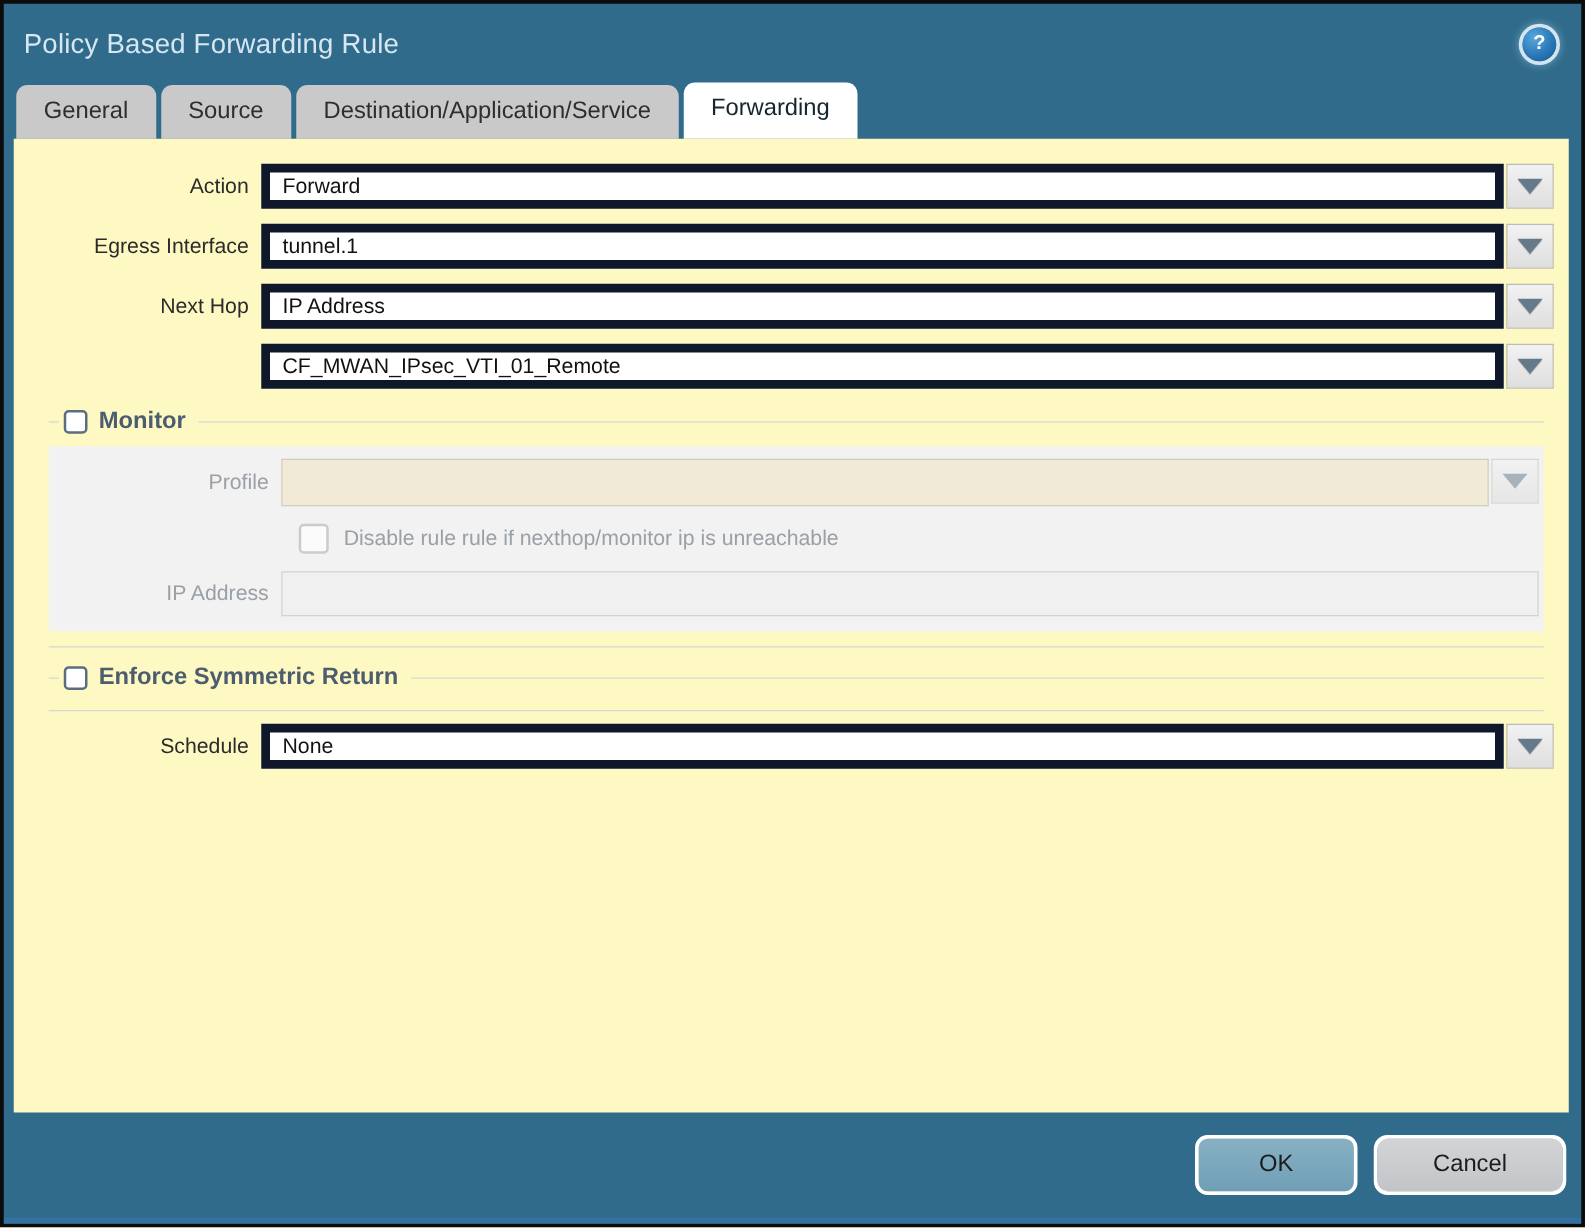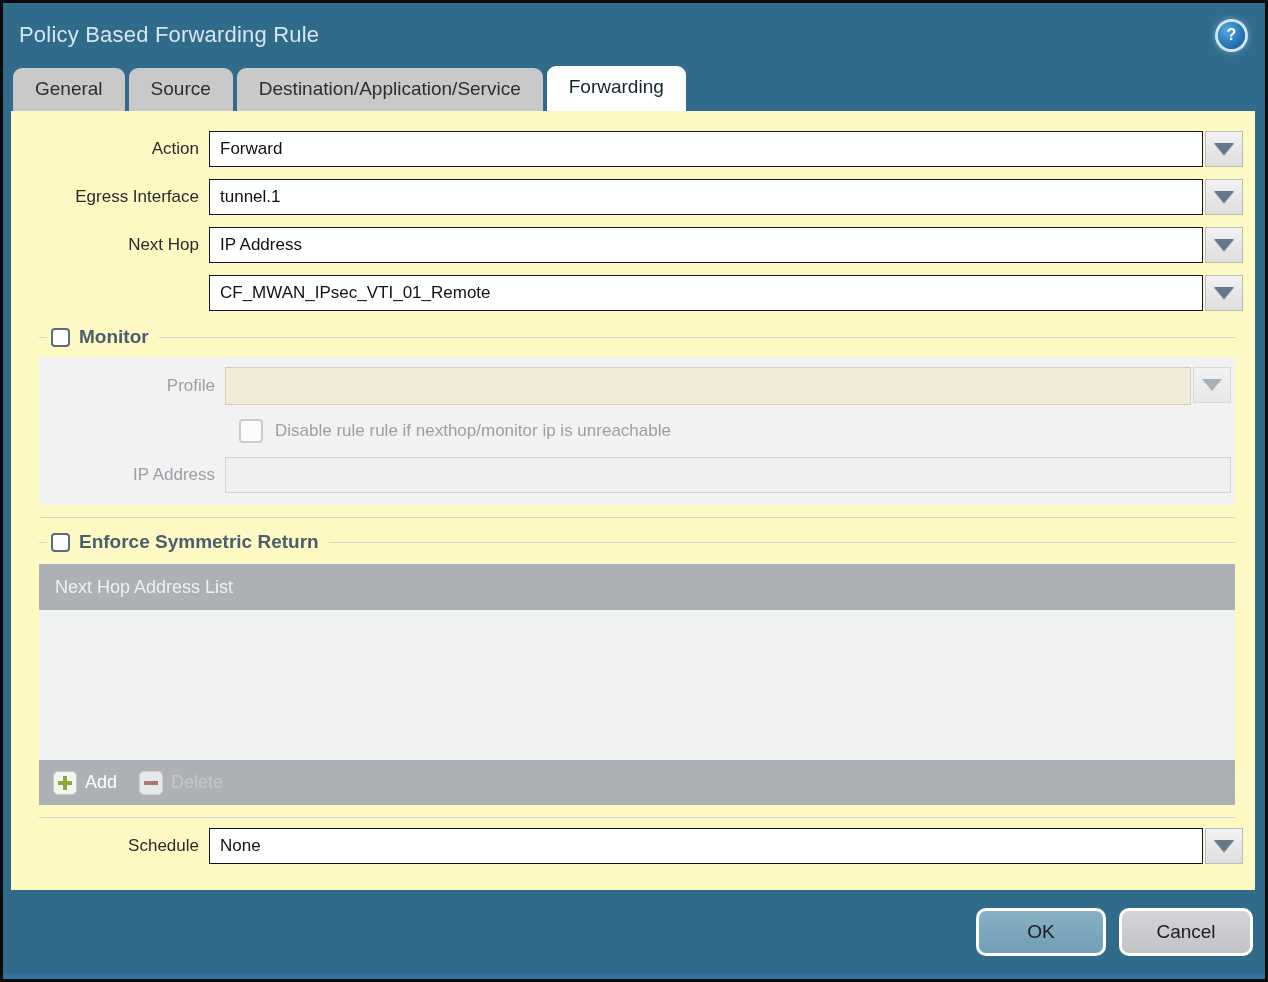--- a/index.html
+++ b/index.html
@@ -24,21 +24,21 @@
          border-radius:9px 9px 0 0; cursor:pointer; white-space:nowrap; }
   .tab.active { background:#ffffff; color:#15262e; padding-bottom:13px; }
 
   
   .content { flex:1; background:#fef9c3; margin:0 10px 0 8px; padding-top:8px; overflow:hidden; }
 
   .form-row { display:flex; align-items:center; margin:0 12px 12px 0; }
   .form-row.first { margin-top:12px; }
   .form-label { flex:none; width:198px; text-align:right; padding-right:10px; color:#2b2b2b; font-size:17px; }
   .combo { flex:1; display:flex; align-items:stretch; }
-  .combo input, .text-input { flex:1; height:36px; border:1px solid #0f172a; font-family:"Liberation Sans",sans-serif;
+  .combo input, .text-input { flex:1; height:36px; border:7px solid #0f172a; font-family:"Liberation Sans",sans-serif;
           font-size:17px; color:#111; padding:0 10px; background:#fff; outline:none; min-width:0; }
   .combo-btn { flex:none; width:38px; height:36px; margin-left:2px; background:linear-gradient(#f2f2f2,#dedede);
           border:1px solid #bcbcbc; display:flex; align-items:center; justify-content:center; cursor:pointer; }
   .arrow { width:0; height:0; border-left:10px solid transparent; border-right:10px solid transparent;
           border-top:12px solid #64798a; filter:drop-shadow(0 1px 0 rgba(0,0,0,.25)); }
 
   
   .fieldset { margin:4px 20px 0 28px; }
   .legend { display:flex; align-items:center; height:28px; }
   .legend::before { content:""; width:8px; height:1px; background:#d6d6d6; }
@@ -78,21 +78,21 @@
   .plus::before, .plus::after { content:""; position:absolute; background:#8dab3c; }
   .plus::before { left:5px; top:0; width:4px; height:14px; }
   .plus::after { left:0; top:5px; width:14px; height:4px; }
   .minus { width:14px; height:4px; background:#b27472; }
 
   
   .footer { height:84px; display:flex; align-items:center; justify-content:flex-end; gap:13px; padding-right:12px; }
   .btn { height:48px; border-radius:10px; border:3px solid #ffffff; font-family:"Liberation Sans",sans-serif;
          font-size:19px; color:#1c1c1c; cursor:pointer; }
   .btn.ok { width:130px; background:linear-gradient(#88b0c3,#6f9fb6); }
-  .btn.cancel { width:134px; background:linear-gradient(#d2d4d6,#c2c4c7); }
+  .btn.cancel { width:154px; background:linear-gradient(#d2d4d6,#c2c4c7);border-radius:11px; }
   .bottom-strip { height:5px; background:#33719f; }
 </style>
 </head>
 <body>
 
 <div class="screen">
   <div class="dialog">
 
     <div class="titlebar">
       <span class="title">Policy Based Forwarding Rule</span>
@@ -173,38 +173,20 @@
           </div>
         </div>
       </div>
       <div class="fieldset-bottom"></div>
 
       <div class="fieldset">
         <div class="legend">
           <span class="cb"></span>
           <span class="legend-label">Enforce Symmetric Return</span>
         </div>
-        <div class="table">
-          <div class="table-header">Next Hop Address List</div>
-          <div class="table-body"></div>
-          <div class="table-footer">
-            <span class="tbtn">
-              <span class="icon-sq add">
-                  <span class="plus"></span>
-                </span>
-              <span class="tbtn-label">Add</span>
-            </span>
-            <span class="tbtn disabled">
-              <span class="icon-sq del">
-                  <span class="minus"></span>
-                </span>
-              <span class="tbtn-label">Delete</span>
-            </span>
-          </div>
-        </div>
       </div>
       <div class="fieldset-bottom"></div>
 
       <div class="form-row">
         <span class="form-label">Schedule</span>
         <div class="combo">
           <input type="text" value="None" style="">
           <span class="combo-btn">
               <span class="arrow"></span>
             </span>

